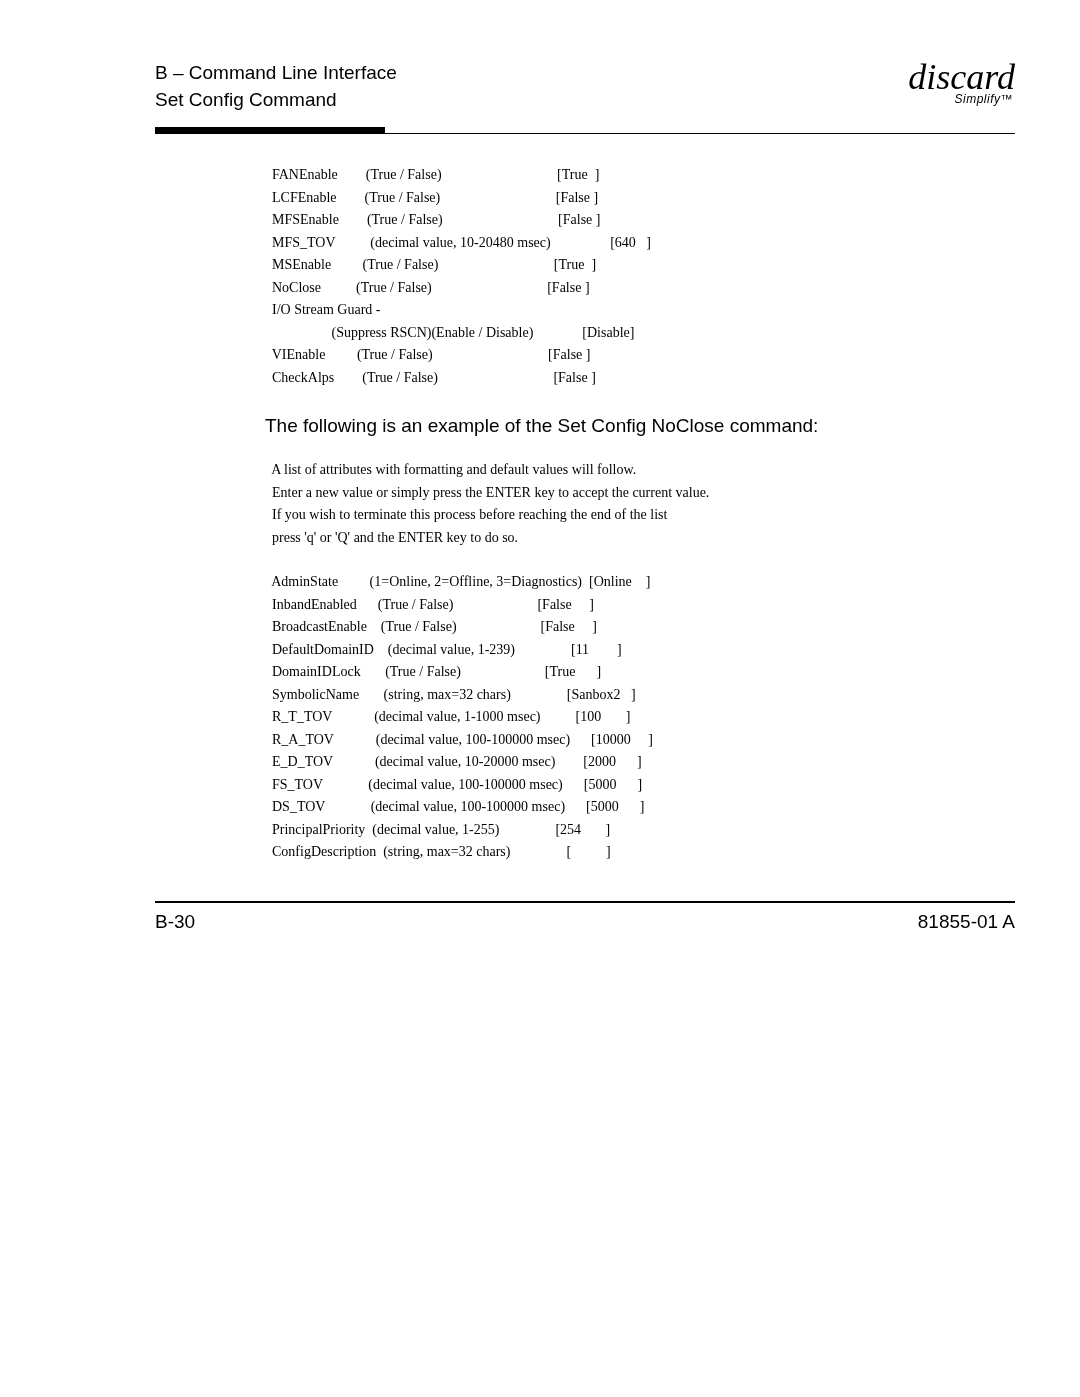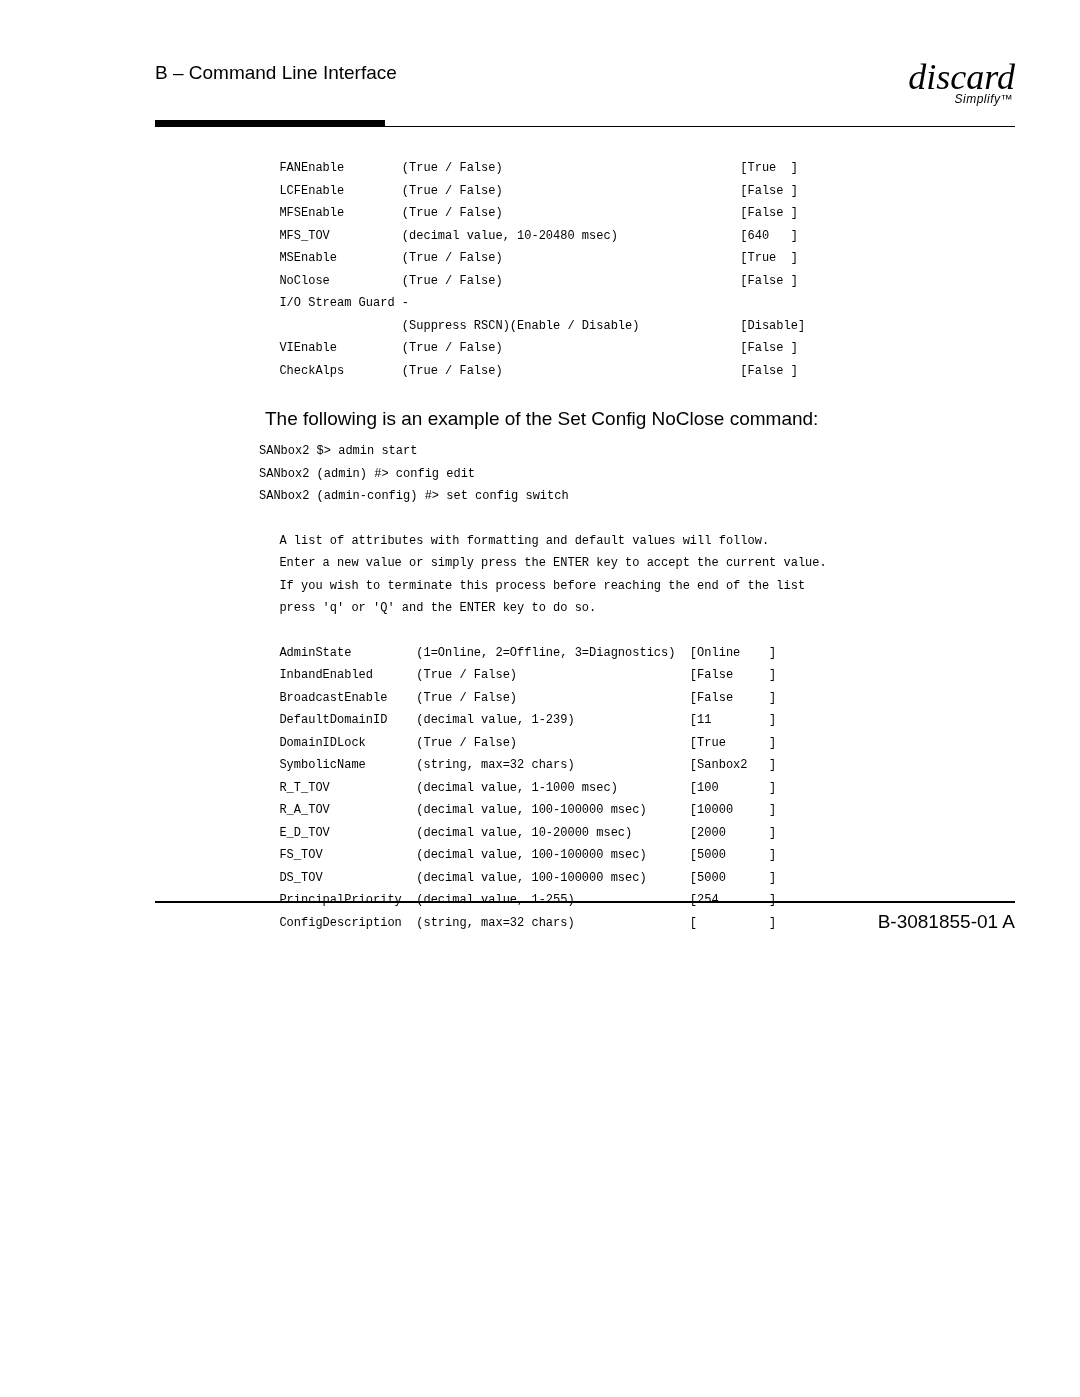--- a/index.html
+++ b/index.html
@@ -47,22 +47,22 @@
     height: 6px;
     background: linear-gradient(to right, #000 0, #000 230px, transparent 230px);
     border-bottom: 1.5px solid #000;
   }
   .content {
     padding-left: 110px;
     padding-top: 30px;
   }
   pre {
     margin: 0;
-    font-family: Liberation Mono, monospace;
-    font-size: 12px;
+    font-family: Liberation Serif, serif;
+    font-size: 14px;
     line-height: 22.5px;
     white-space: pre;
   }
   .body-text {
     font-size: 19px;
     margin: 26px 0 10px 0;
   }
   pre.at-left {
     margin-left: -6px;
   }
@@ -72,32 +72,33 @@
     right: 110px;
     bottom: 70px;
   }
   .footer-line {
     height: 2px;
     background: #000;
     margin-bottom: 8px;
   }
   .footer-row {
     display: flex;
-    justify-content: flex-end;
+    justify-content: space-between;
     font-size: 19px;
   }
 </style>
 </head>
 <body>
 
 <div class="page">
 
   <div class="header">
     <div class="header-left">
       <div>B – Command Line Interface</div>
+      <div>Set Config Command</div>
     </div>
     <div class="header-right">
       <div class="logo">discard</div>
       <div class="logo-sub">Simplify™</div>
     </div>
   </div>
 
   <div class="divider-bar"></div>
 
   <div class="content">
@@ -109,23 +110,20 @@
   MSEnable         (True / False)                                 [True  ]
   NoClose          (True / False)                                 [False ]
   I/O Stream Guard -                                               
                    (Suppress RSCN)(Enable / Disable)              [Disable]
   VIEnable         (True / False)                                 [False ]
   CheckAlps        (True / False)                                 [False ]</pre>
 
 
     <div class="body-text">The following is an example of the Set Config NoClose command:</div>
 
-    <pre id="cmd-block" class="at-left">SANbox2 $&gt; admin start
-SANbox2 (admin) #&gt; config edit
-SANbox2 (admin-config) #&gt; set config switch</pre>
 
     <pre id="preface2-block" style="margin-top:22px;">  A list of attributes with formatting and default values will follow.
   Enter a new value or simply press the ENTER key to accept the current value.
   If you wish to terminate this process before reaching the end of the list
   press 'q' or 'Q' and the ENTER key to do so.</pre>
 
     <pre id="switch-block" style="margin-top:22px;">  AdminState         (1=Online, 2=Offline, 3=Diagnostics)  [Online    ]
   InbandEnabled      (True / False)                        [False     ]
   BroadcastEnable    (True / False)                        [False     ]
   DefaultDomainID    (decimal value, 1-239)                [11        ]

